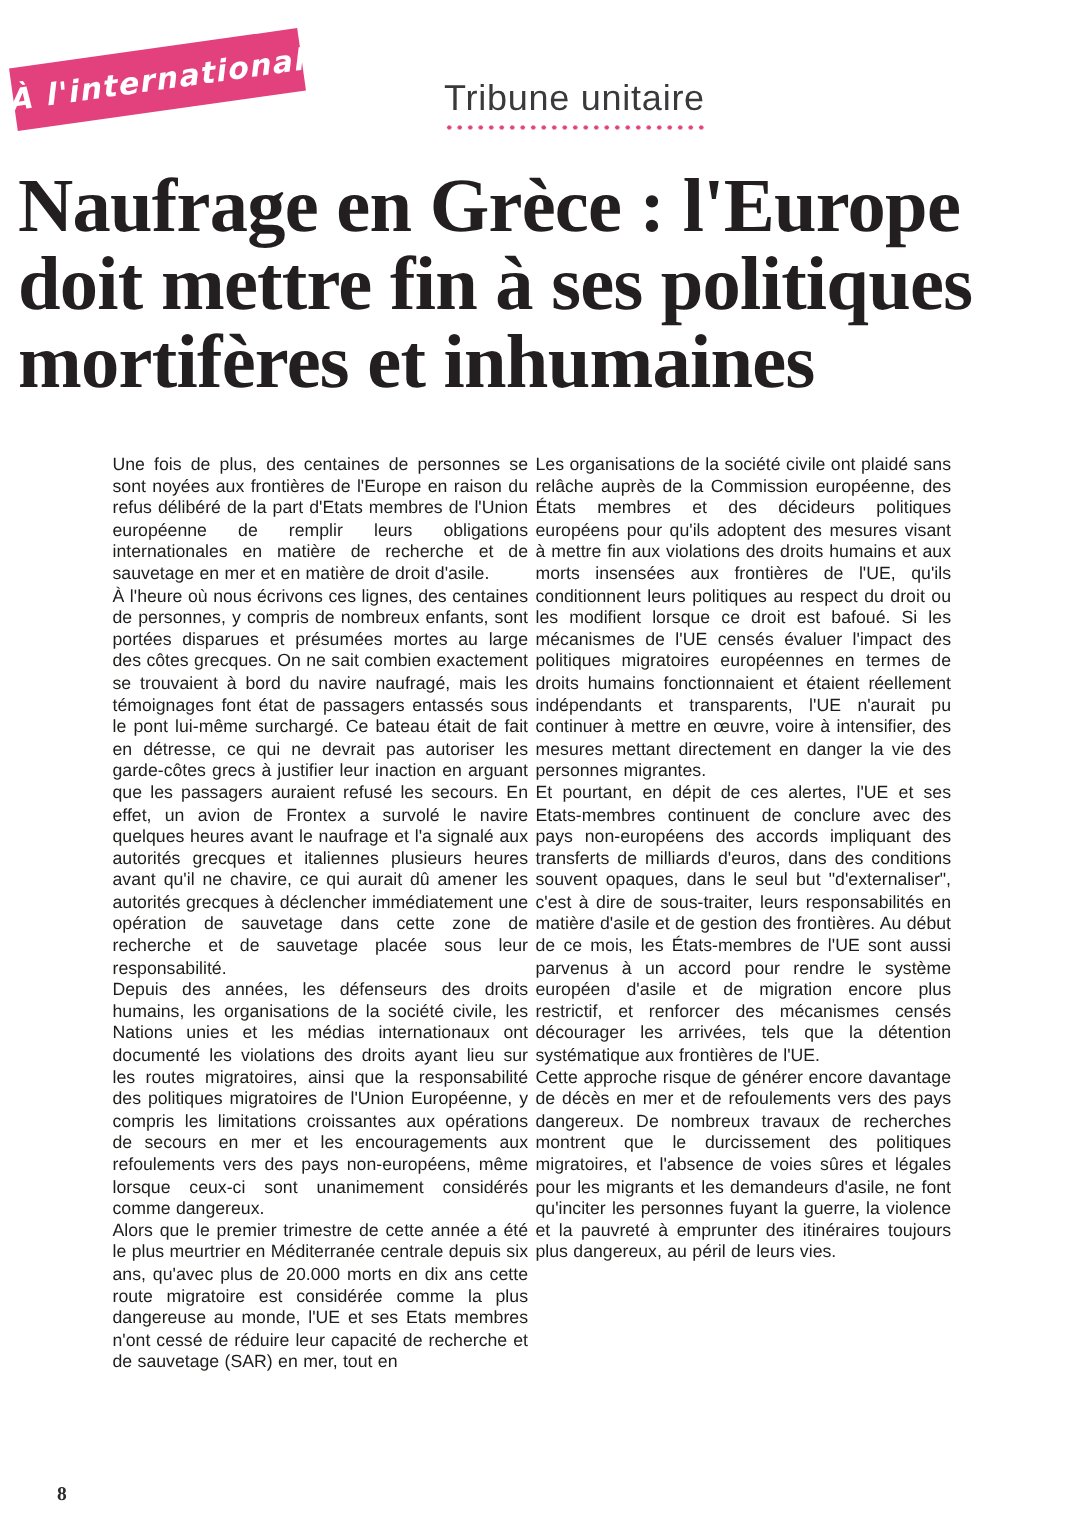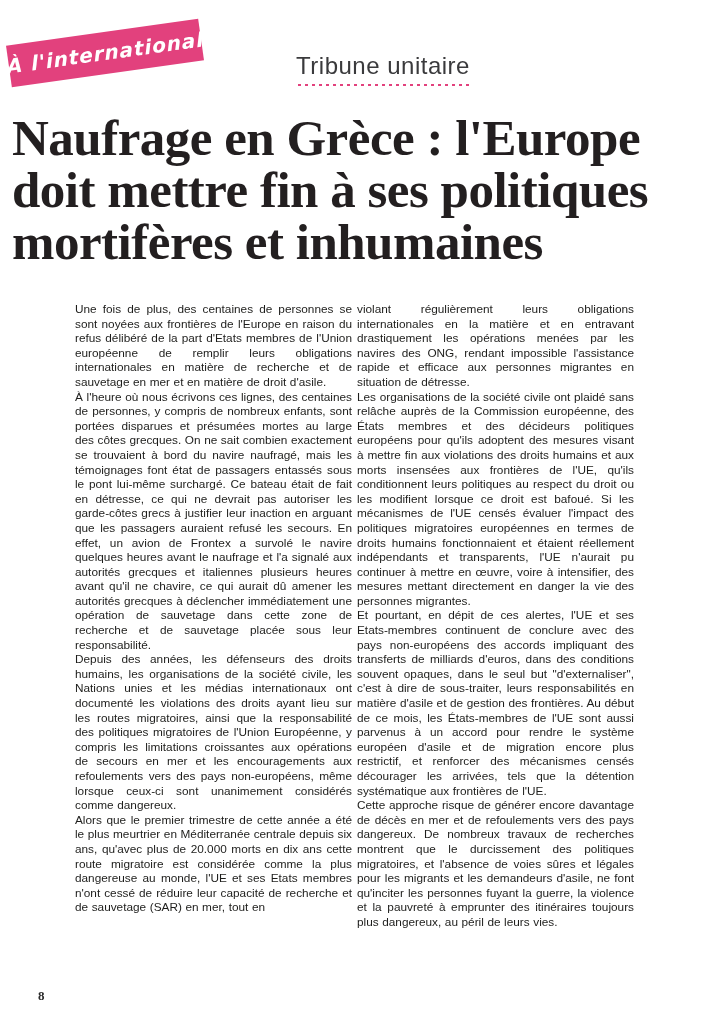--- a/index.html
+++ b/index.html
@@ -139,21 +139,20 @@
 mortifères et inhumaines</h1>
 
   <div class="columns">
     <div class="col">
       <p>Une fois de plus, des centaines de personnes se sont noyées aux frontières de l'Europe en raison du refus délibéré de la part d'Etats membres de l'Union européenne de remplir leurs obligations internationales en matière de recherche et de sauvetage en mer et en matière de droit d'asile.</p>
       <p>À l'heure où nous écrivons ces lignes, des centaines de personnes, y compris de nombreux enfants, sont portées disparues et présumées mortes au large des côtes grecques. On ne sait combien exactement se trouvaient à bord du navire naufragé, mais les témoignages font état de passagers entassés sous le pont lui-même surchargé. Ce bateau était de fait en détresse, ce qui ne devrait pas autoriser les garde-côtes grecs à justifier leur inaction en arguant que les passagers auraient refusé les secours. En effet, un avion de Frontex a survolé le navire quelques heures avant le naufrage et l'a signalé aux autorités grecques et italiennes plusieurs heures avant qu'il ne chavire, ce qui aurait dû amener les autorités grecques à déclencher immédiatement une opération de sauvetage dans cette zone de recherche et de sauvetage placée sous leur responsabilité.</p>
       <p>Depuis des années, les défenseurs des droits humains, les organisations de la société civile, les Nations unies et les médias internationaux ont documenté les violations des droits ayant lieu sur les routes migratoires, ainsi que la responsabilité des politiques migratoires de l'Union Européenne, y compris les limitations croissantes aux opérations de secours en mer et les encouragements aux refoulements vers des pays non-européens, même lorsque ceux-ci sont unanimement considérés comme dangereux.</p>
       <p>Alors que le premier trimestre de cette année a été le plus meurtrier en Méditerranée centrale depuis six ans, qu'avec plus de 20.000 morts en dix ans cette route migratoire est considérée comme la plus dangereuse au monde, l'UE et ses Etats membres n'ont cessé de réduire leur capacité de recherche et de sauvetage (SAR) en mer, tout en</p>
     </div>
     <div class="col">
-      <p>violant régulièrement leurs obligations internationales en la matière et en entravant drastiquement les opérations menées par les navires des ONG, rendant impossible l'assistance rapide et efficace aux personnes migrantes en situation de détresse.</p>
       <p>Les organisations de la société civile ont plaidé sans relâche auprès de la Commission européenne, des États membres et des décideurs politiques européens pour qu'ils adoptent des mesures visant à mettre fin aux violations des droits humains et aux morts insensées aux frontières de l'UE, qu'ils conditionnent leurs politiques au respect du droit ou les modifient lorsque ce droit est bafoué. Si les mécanismes de l'UE censés évaluer l'impact des politiques migratoires européennes en termes de droits humains fonctionnaient et étaient réellement indépendants et transparents, l'UE n'aurait pu continuer à mettre en œuvre, voire à intensifier, des mesures mettant directement en danger la vie des personnes migrantes.</p>
       <p>Et pourtant, en dépit de ces alertes, l'UE et ses Etats-membres continuent de conclure avec des pays non-européens des accords impliquant des transferts de milliards d'euros, dans des conditions souvent opaques, dans le seul but "d'externaliser", c'est à dire de sous-traiter, leurs responsabilités en matière d'asile et de gestion des frontières. Au début de ce mois, les États-membres de l'UE sont aussi parvenus à un accord pour rendre le système européen d'asile et de migration encore plus restrictif, et renforcer des mécanismes censés décourager les arrivées, tels que la détention systématique aux frontières de l'UE.</p>
       <p>Cette approche risque de générer encore davantage de décès en mer et de refoulements vers des pays dangereux. De nombreux travaux de recherches montrent que le durcissement des politiques migratoires, et l'absence de voies sûres et légales pour les migrants et les demandeurs d'asile, ne font qu'inciter les personnes fuyant la guerre, la violence et la pauvreté à emprunter des itinéraires toujours plus dangereux, au péril de leurs vies.</p>
     </div>
   </div>
 
   <div class="page-number">8</div>
 
 </div>
 

